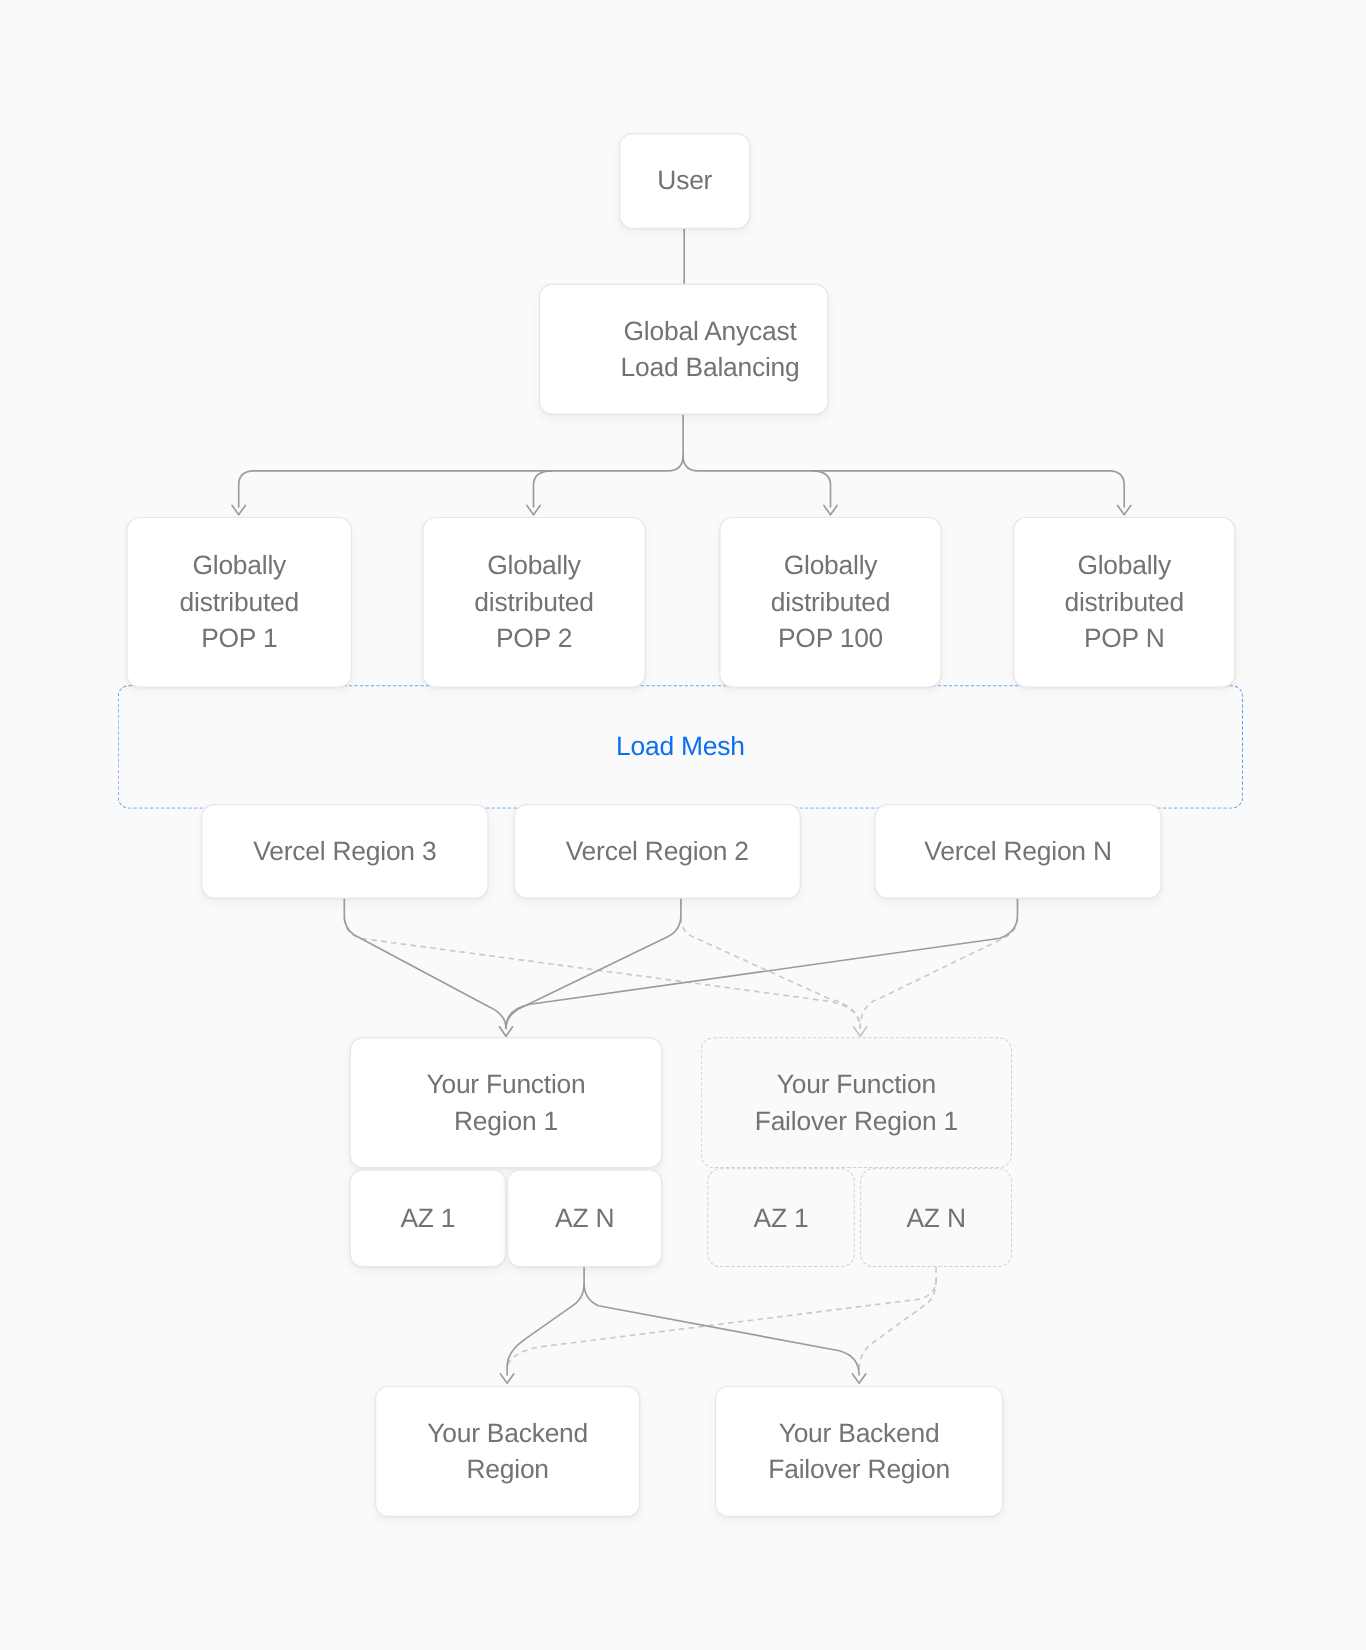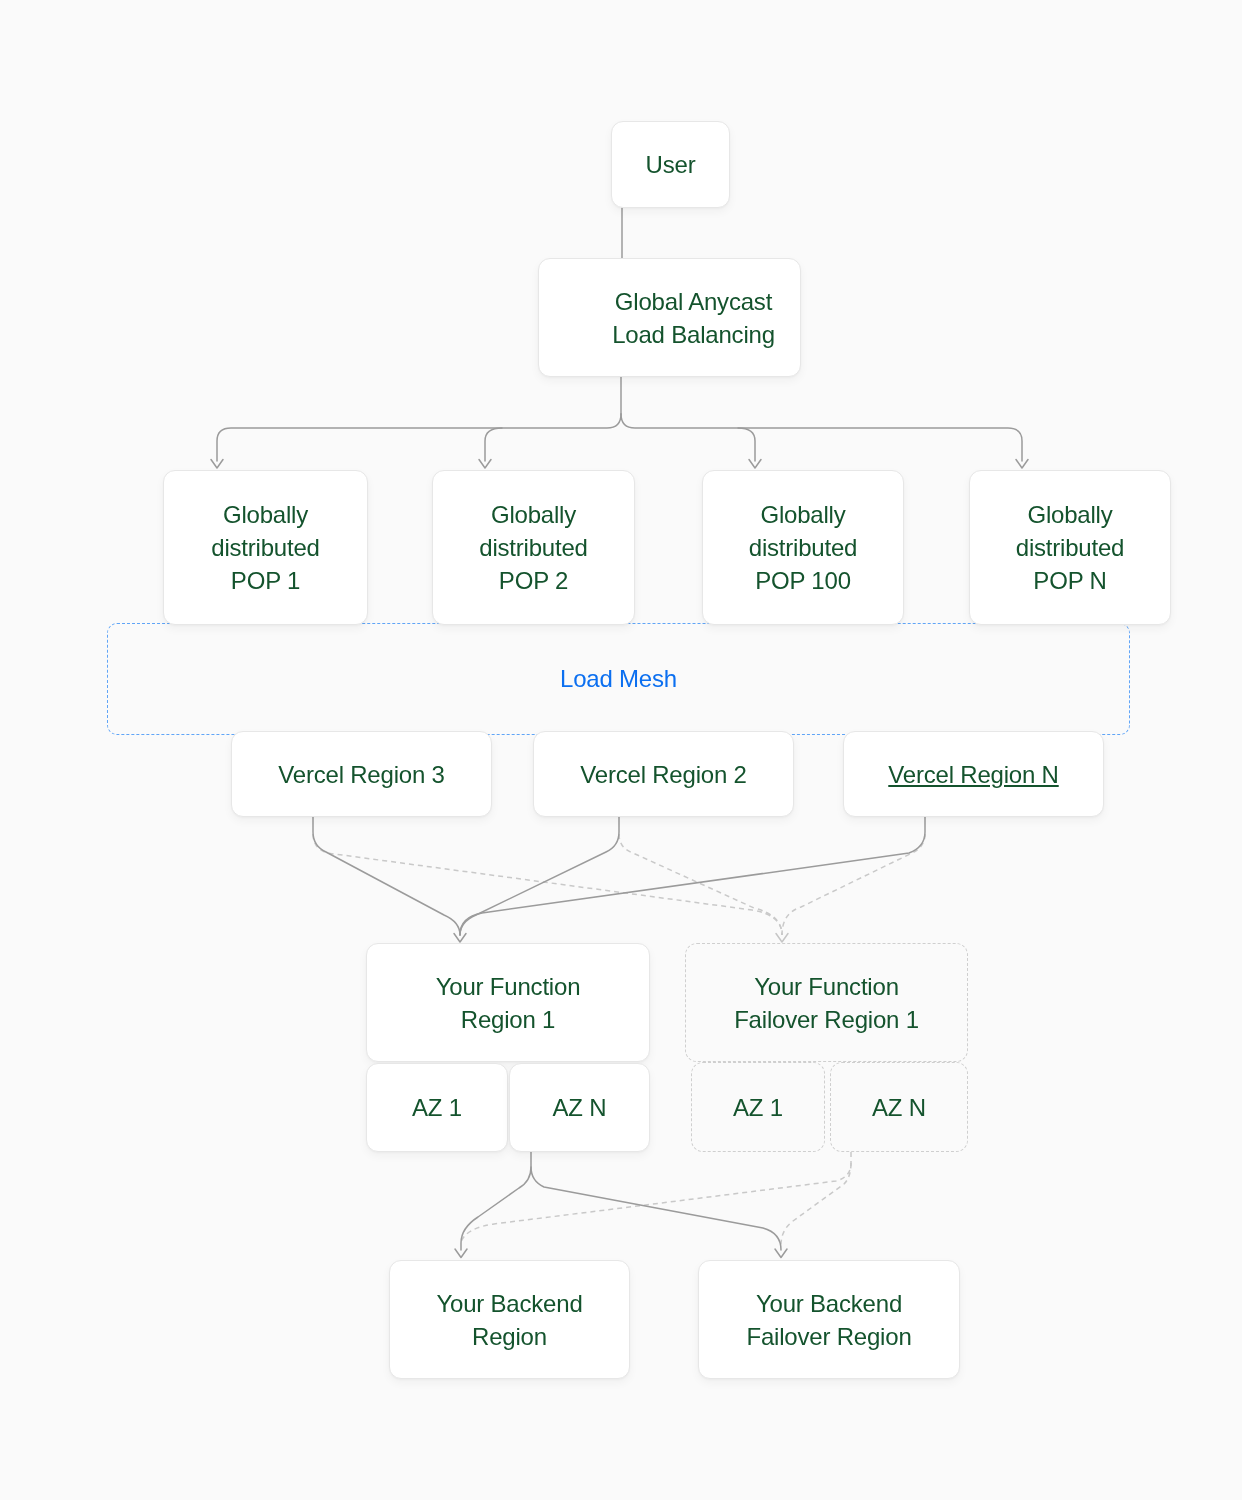--- a/index.html
+++ b/index.html
@@ -13,29 +13,28 @@
   #stage{position:absolute;left:0;top:0;width:1242px;height:1500px;}
 
   .node{
     position:absolute;
     display:flex;align-items:center;justify-content:center;
     text-align:center;
     background:#ffffff;
     border:1px solid #e7e7e7;
     border-radius:12px;
     box-shadow:0 4px 10px rgba(0,0,0,0.045), 0 1px 2px rgba(0,0,0,0.03);
-    color:#14532d;
+    color:#737373;
     font-size:24px;
     line-height:33px;
     font-weight:500;
     letter-spacing:-0.2px;
     white-space:pre-line;
     z-index:2;
     box-sizing:border-box;
-    margin-left:48px;
   }
   .node.dashed{
     background:transparent;
     border:1.5px dashed #cfcfcf;
     box-shadow:none;
   }
   .mesh{
     position:absolute;
     left:107px;top:623px;width:1023px;height:112px;
     border:1.5px dashed #60a5f7;
@@ -51,22 +50,22 @@
   #connectors{position:absolute;left:0;top:0;z-index:1;}
 
   
   #n-user      {left:563px;top:121px;width:119px;height:87px;}
   #n-galb      {left:490px;top:258px;width:263px;height:119px;padding-left:48px;}
   #n-pop1      {left:115px;top:470px;width:205px;height:155px;}
   #n-pop2      {left:384px;top:470px;width:203px;height:155px;}
   #n-pop100    {left:654px;top:470px;width:202px;height:155px;}
   #n-popn      {left:921px;top:470px;width:202px;height:155px;}
   #n-vr1       {left:183px;top:731px;width:261px;height:86px;}
-  #n-vr2       {left:485px;top:731px;width:261px;height:86px;}
-  #n-vrn       {left:795px;top:731px;width:261px;height:86px;text-decoration:underline;}
+  #n-vr2       {left:467px;top:731px;width:261px;height:86px;}
+  #n-vrn       {left:795px;top:731px;width:261px;height:86px;}
   #n-fn1       {left:318px;top:943px;width:284px;height:119px;}
   #n-az1       {left:318px;top:1063px;width:142px;height:89px;}
   #n-azn       {left:461px;top:1063px;width:141px;height:89px;}
   #n-ffr       {left:637px;top:943px;width:283px;height:119px;}
   #n-faz1      {left:643px;top:1062px;width:134px;height:90px;}
   #n-fazn      {left:782px;top:1062px;width:138px;height:90px;}
   #n-backend   {left:341px;top:1260px;width:241px;height:119px;}
   #n-fbackend  {left:650px;top:1260px;width:262px;height:119px;}
 </style>
 </head>

